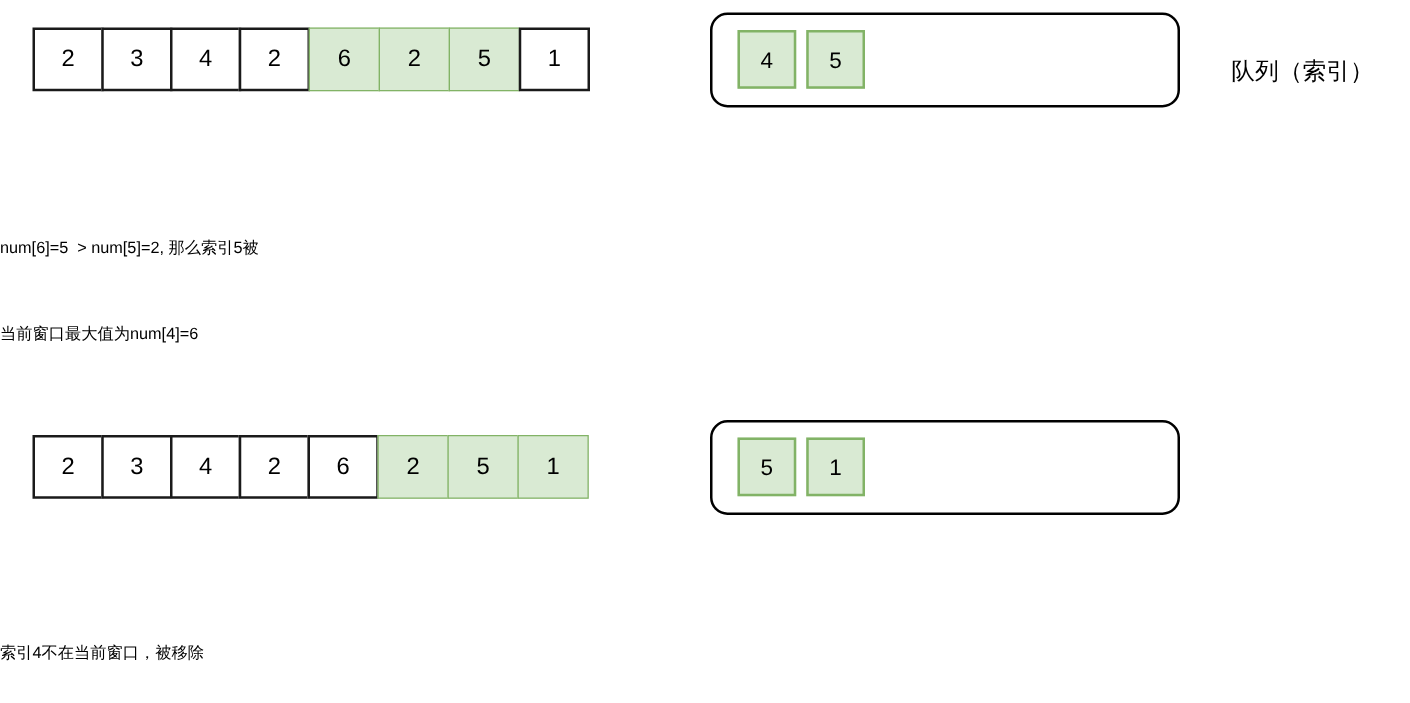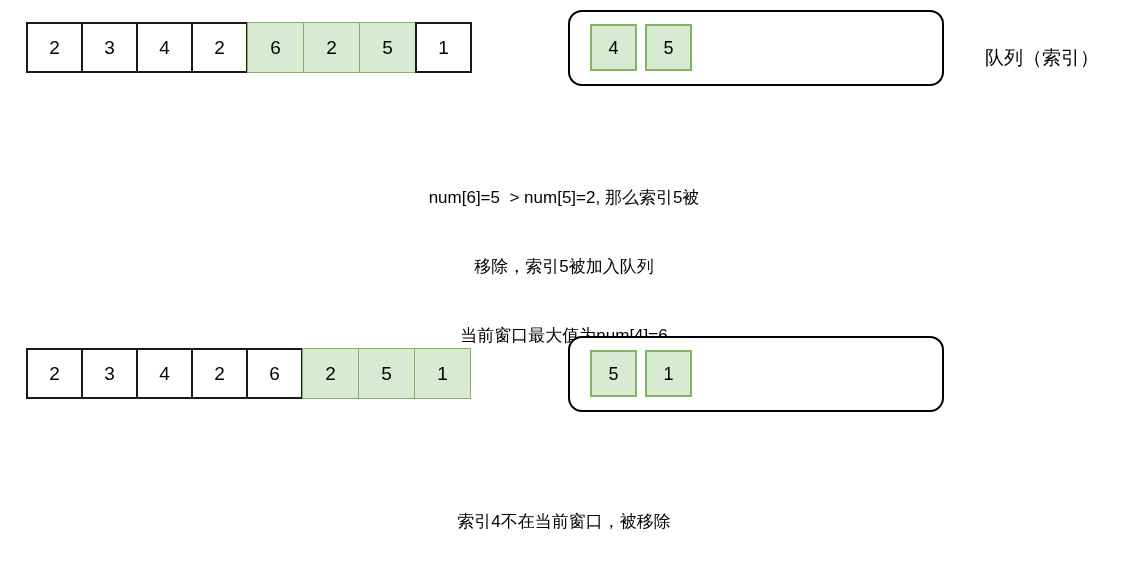--- a/index.html
+++ b/index.html
@@ -88,22 +88,22 @@
     position: absolute;
     font-size: 19px;
     line-height: 1;
     white-space: nowrap;
     margin-top: 10px;
   }
   .caption {
     position: absolute;
     width: 1128px;
     left: 0;
-    text-align: center;
-    font-size: 17px;
+    text-align: left;
+    font-size: 13px;
     line-height: 23px;
     white-space: pre;
   }
   .caption .line { display: block; }
 </style>
 </head>
 <body>
 
 <div class="stage">
 
@@ -122,21 +122,20 @@
     <div class="queue-cells">
       <div class="qcell">4</div>
       <div class="qcell">5</div>
     </div>
   </div>
 
   <div class="queue-label" style="left:985px; top:38px;">队列（索引）</div>
 
   <div class="caption" style="top:140px;">
     <span class="line">num[6]=5  &gt; num[5]=2, 那么索引5被</span>
-    <span class="line">移除，索引5被加入队列</span>
     <span class="line">当前窗口最大值为num[4]=6</span>
   </div>
 
   <div class="array" style="left:26px; top:348px;">
     <div class="cell plain">2</div>
     <div class="cell plain">3</div>
     <div class="cell plain">4</div>
     <div class="cell plain">2</div>
     <div class="cell plain">6</div>
     <div class="cell hl">2</div>

